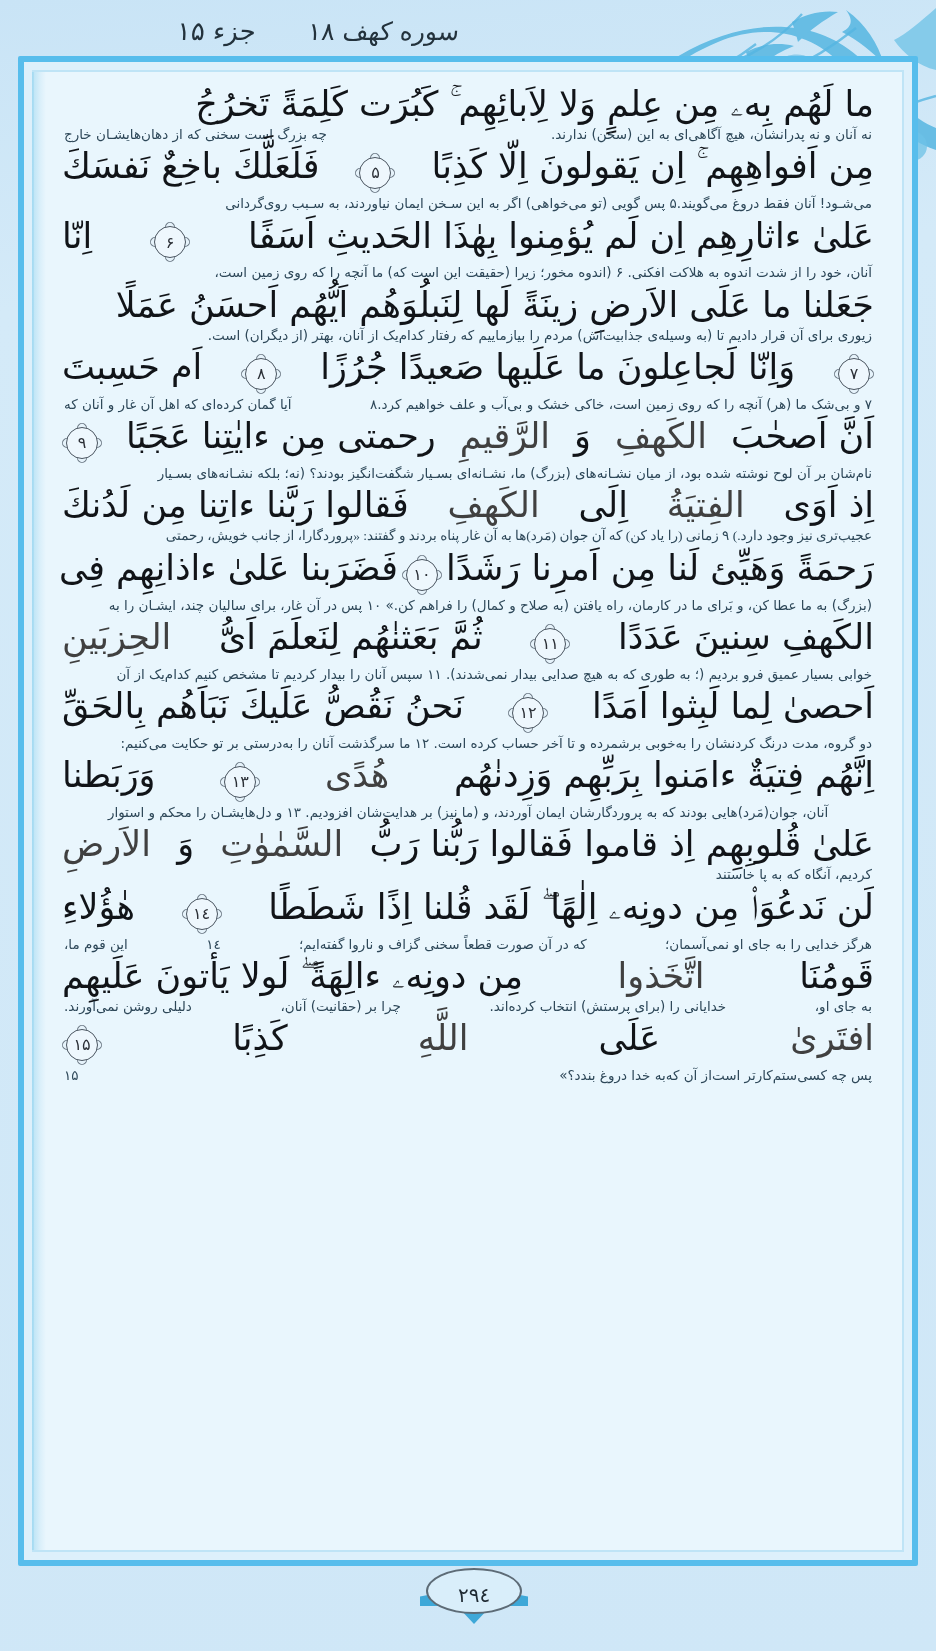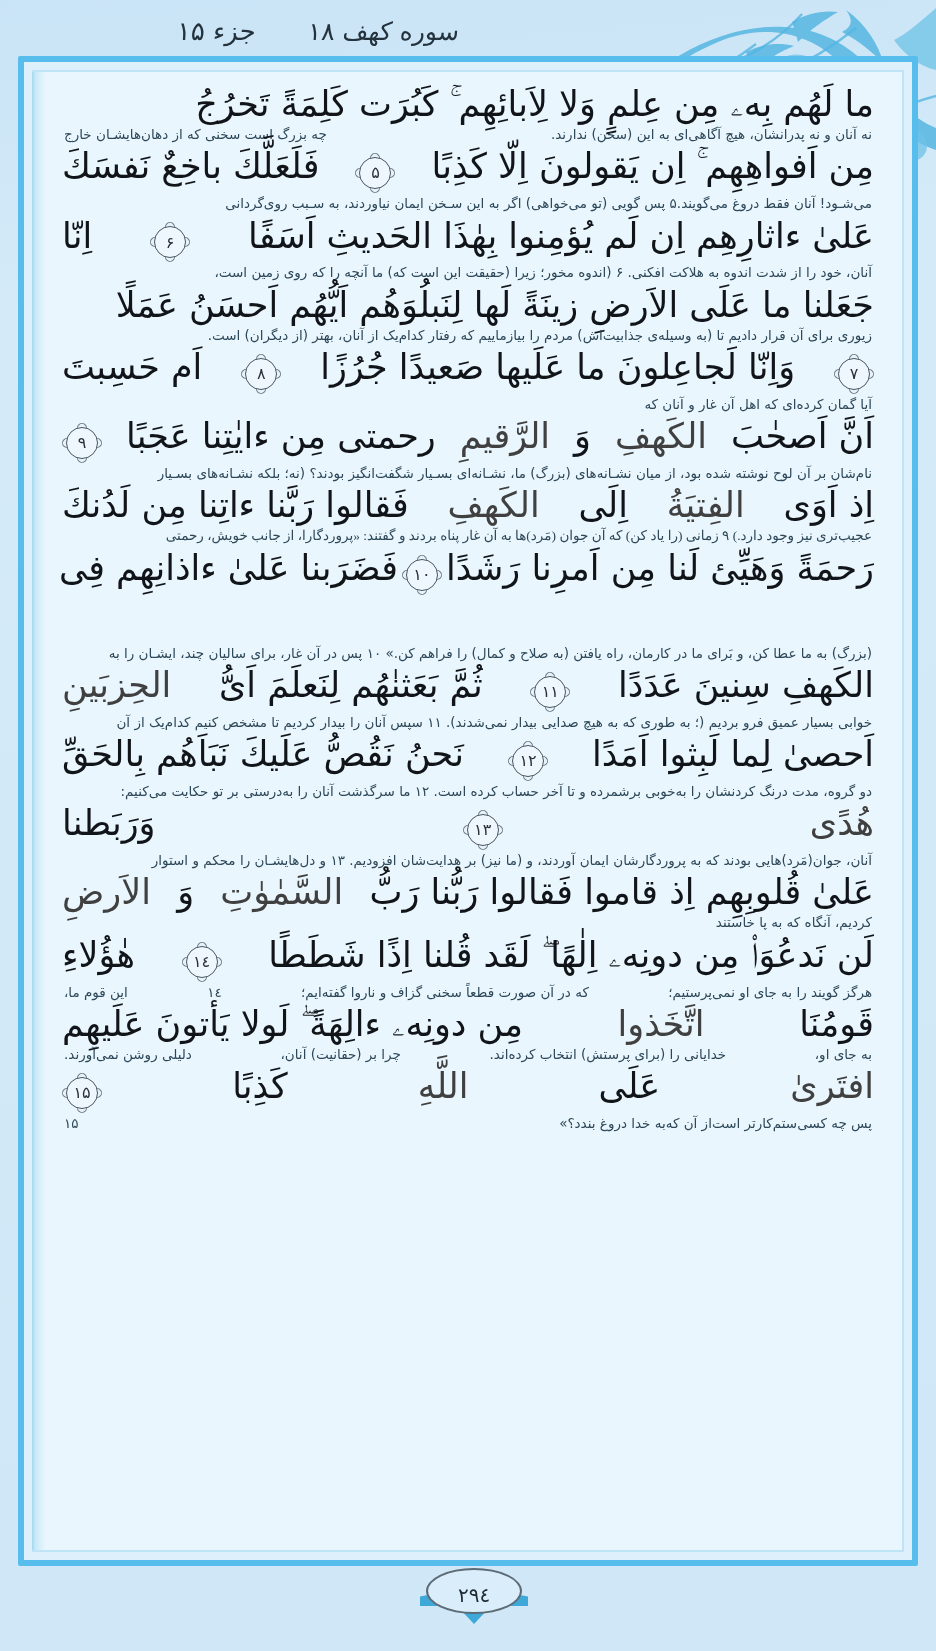--- a/index.html
+++ b/index.html
@@ -345,20 +345,21 @@
               <span class="petal p1"></span>
               <span class="petal p2"></span>
               <span class="petal p3"></span>
               <span class="petal p4"></span>
               <span class="ring"></span>
               <span class="num">۸</span>
             </span>
             <span class="w">اَم حَسِبتَ</span>
           </div>
           <div class="trans-line spread" style="font-size: 13.5px;">
+            <span>۷ و بی‌شک ما (هر) آنچه را که روی  زمین است، خاکی خشک و بی‌آب و علف خواهیم کرد.۸</span>
             <span>آیا گمان کرده‌ای که اهل آن غار و آنان که</span>
           </div>
           <div class="ayah-line" style="font-size: 35px;">
             <span class="w">اَنَّ اَصحٰبَ </span>
             <span class="w hl">الكَهفِ</span>
             <span class="w"> وَ </span>
             <span class="w hl">الرَّقيمِ</span>
             <span class="w"> رحمتی مِن ءايٰتِنا عَجَبًا</span>
             <span class="medallion">
               <span class="petal p1"></span>
@@ -387,21 +388,21 @@
             <span class="medallion">
               <span class="petal p1"></span>
               <span class="petal p2"></span>
               <span class="petal p3"></span>
               <span class="petal p4"></span>
               <span class="ring"></span>
               <span class="num">۱۰</span>
             </span>
             <span class="w">فَضَرَبنا عَلىٰ ءاذانِهِم فِى</span>
           </div>
-          <div class="trans-line single" style="font-size: 13.5px; margin-top: 48px;">
+          <div class="trans-line single" style="font-size: 13.5px;">
             <span>(بزرگ) به ما عطا کن، و بَرای ما در کارمان، راه یافتن (به صلاح و کمال) را فراهم کن.» ۱۰ پس در آن غار، برای سالیان چند، ایشـان را به</span>
           </div>
           <div class="ayah-line" style="font-size: 35px;">
             <span class="w">الكَهفِ سِنينَ عَدَدًا</span>
             <span class="medallion">
               <span class="petal p1"></span>
               <span class="petal p2"></span>
               <span class="petal p3"></span>
               <span class="petal p4"></span>
               <span class="ring"></span>
@@ -422,32 +423,33 @@
               <span class="petal p4"></span>
               <span class="ring"></span>
               <span class="num">۱۲</span>
             </span>
             <span class="w">نَحنُ نَقُصُّ عَلَيكَ نَبَاَهُم بِالحَقِّ</span>
           </div>
           <div class="trans-line single" style="font-size: 13.5px;">
             <span>دو گروه، مدت درنگ کردنشان را به‌خوبی برشمرده و تا آخر حساب کرده است. ۱۲ ما سرگذشت آنان را به‌درستی بر تو حکایت می‌کنیم:</span>
           </div>
           <div class="ayah-line" style="font-size: 35px;">
+            <span class="w">اِنَّهُم فِتيَةٌ ءامَنوا بِرَبِّهِم وَزِدنٰهُم </span>
             <span class="w hl">هُدًى</span>
             <span class="medallion">
               <span class="petal p1"></span>
               <span class="petal p2"></span>
               <span class="petal p3"></span>
               <span class="petal p4"></span>
               <span class="ring"></span>
               <span class="num">۱۳</span>
             </span>
             <span class="w">وَرَبَطنا</span>
           </div>
-          <div class="trans-line single" style="font-size: 13.5px;">
+          <div class="trans-line single" style="font-size: 13.5px; justify-content: center;">
             <span>آنان، جوان(مَرد)هایی بودند که به پروردگارشان ایمان آوردند، و (ما نیز) بر هدایت‌شان افزودیم. ۱۳ و دل‌هایشـان را محکم و استوار</span>
           </div>
           <div class="ayah-line" style="font-size: 35px;">
             <span class="w">عَلىٰ قُلوبِهِم اِذ قاموا فَقالوا رَبُّنا رَبُّ </span>
             <span class="w hl">السَّمٰوٰتِ</span>
             <span class="w"> وَ </span>
             <span class="w hl">الاَرضِ</span>
           </div>
           <div class="trans-line spread" style="font-size: 13.5px;">
             <span>کردیم، آنگاه که به پا خاستند</span>
@@ -458,21 +460,21 @@
               <span class="petal p1"></span>
               <span class="petal p2"></span>
               <span class="petal p3"></span>
               <span class="petal p4"></span>
               <span class="ring"></span>
               <span class="num">۱٤</span>
             </span>
             <span class="w">هٰؤُلاءِ</span>
           </div>
           <div class="trans-line spread" style="font-size: 13.5px;">
-            <span>هرگز گویند را به جای او نمی‌پرستیم؛</span>
+            <span>هرگز خدایی را به جای او نمی‌آسمان؛</span>
             <span>که در آن صورت قطعاً سخنی گزاف و ناروا گفته‌ایم؛</span>
             <span>۱٤</span>
             <span>این قوم ما،</span>
           </div>
           <div class="ayah-line" style="font-size: 35px;">
             <span class="w">قَومُنَا </span>
             <span class="w hl">اتَّخَذوا</span>
             <span class="w"> مِن دونِهۦ ءالِهَةً ۖ لَولا يَأتونَ عَلَيهِم</span>
           </div>
           <div class="trans-line spread" style="font-size: 13.5px;">

